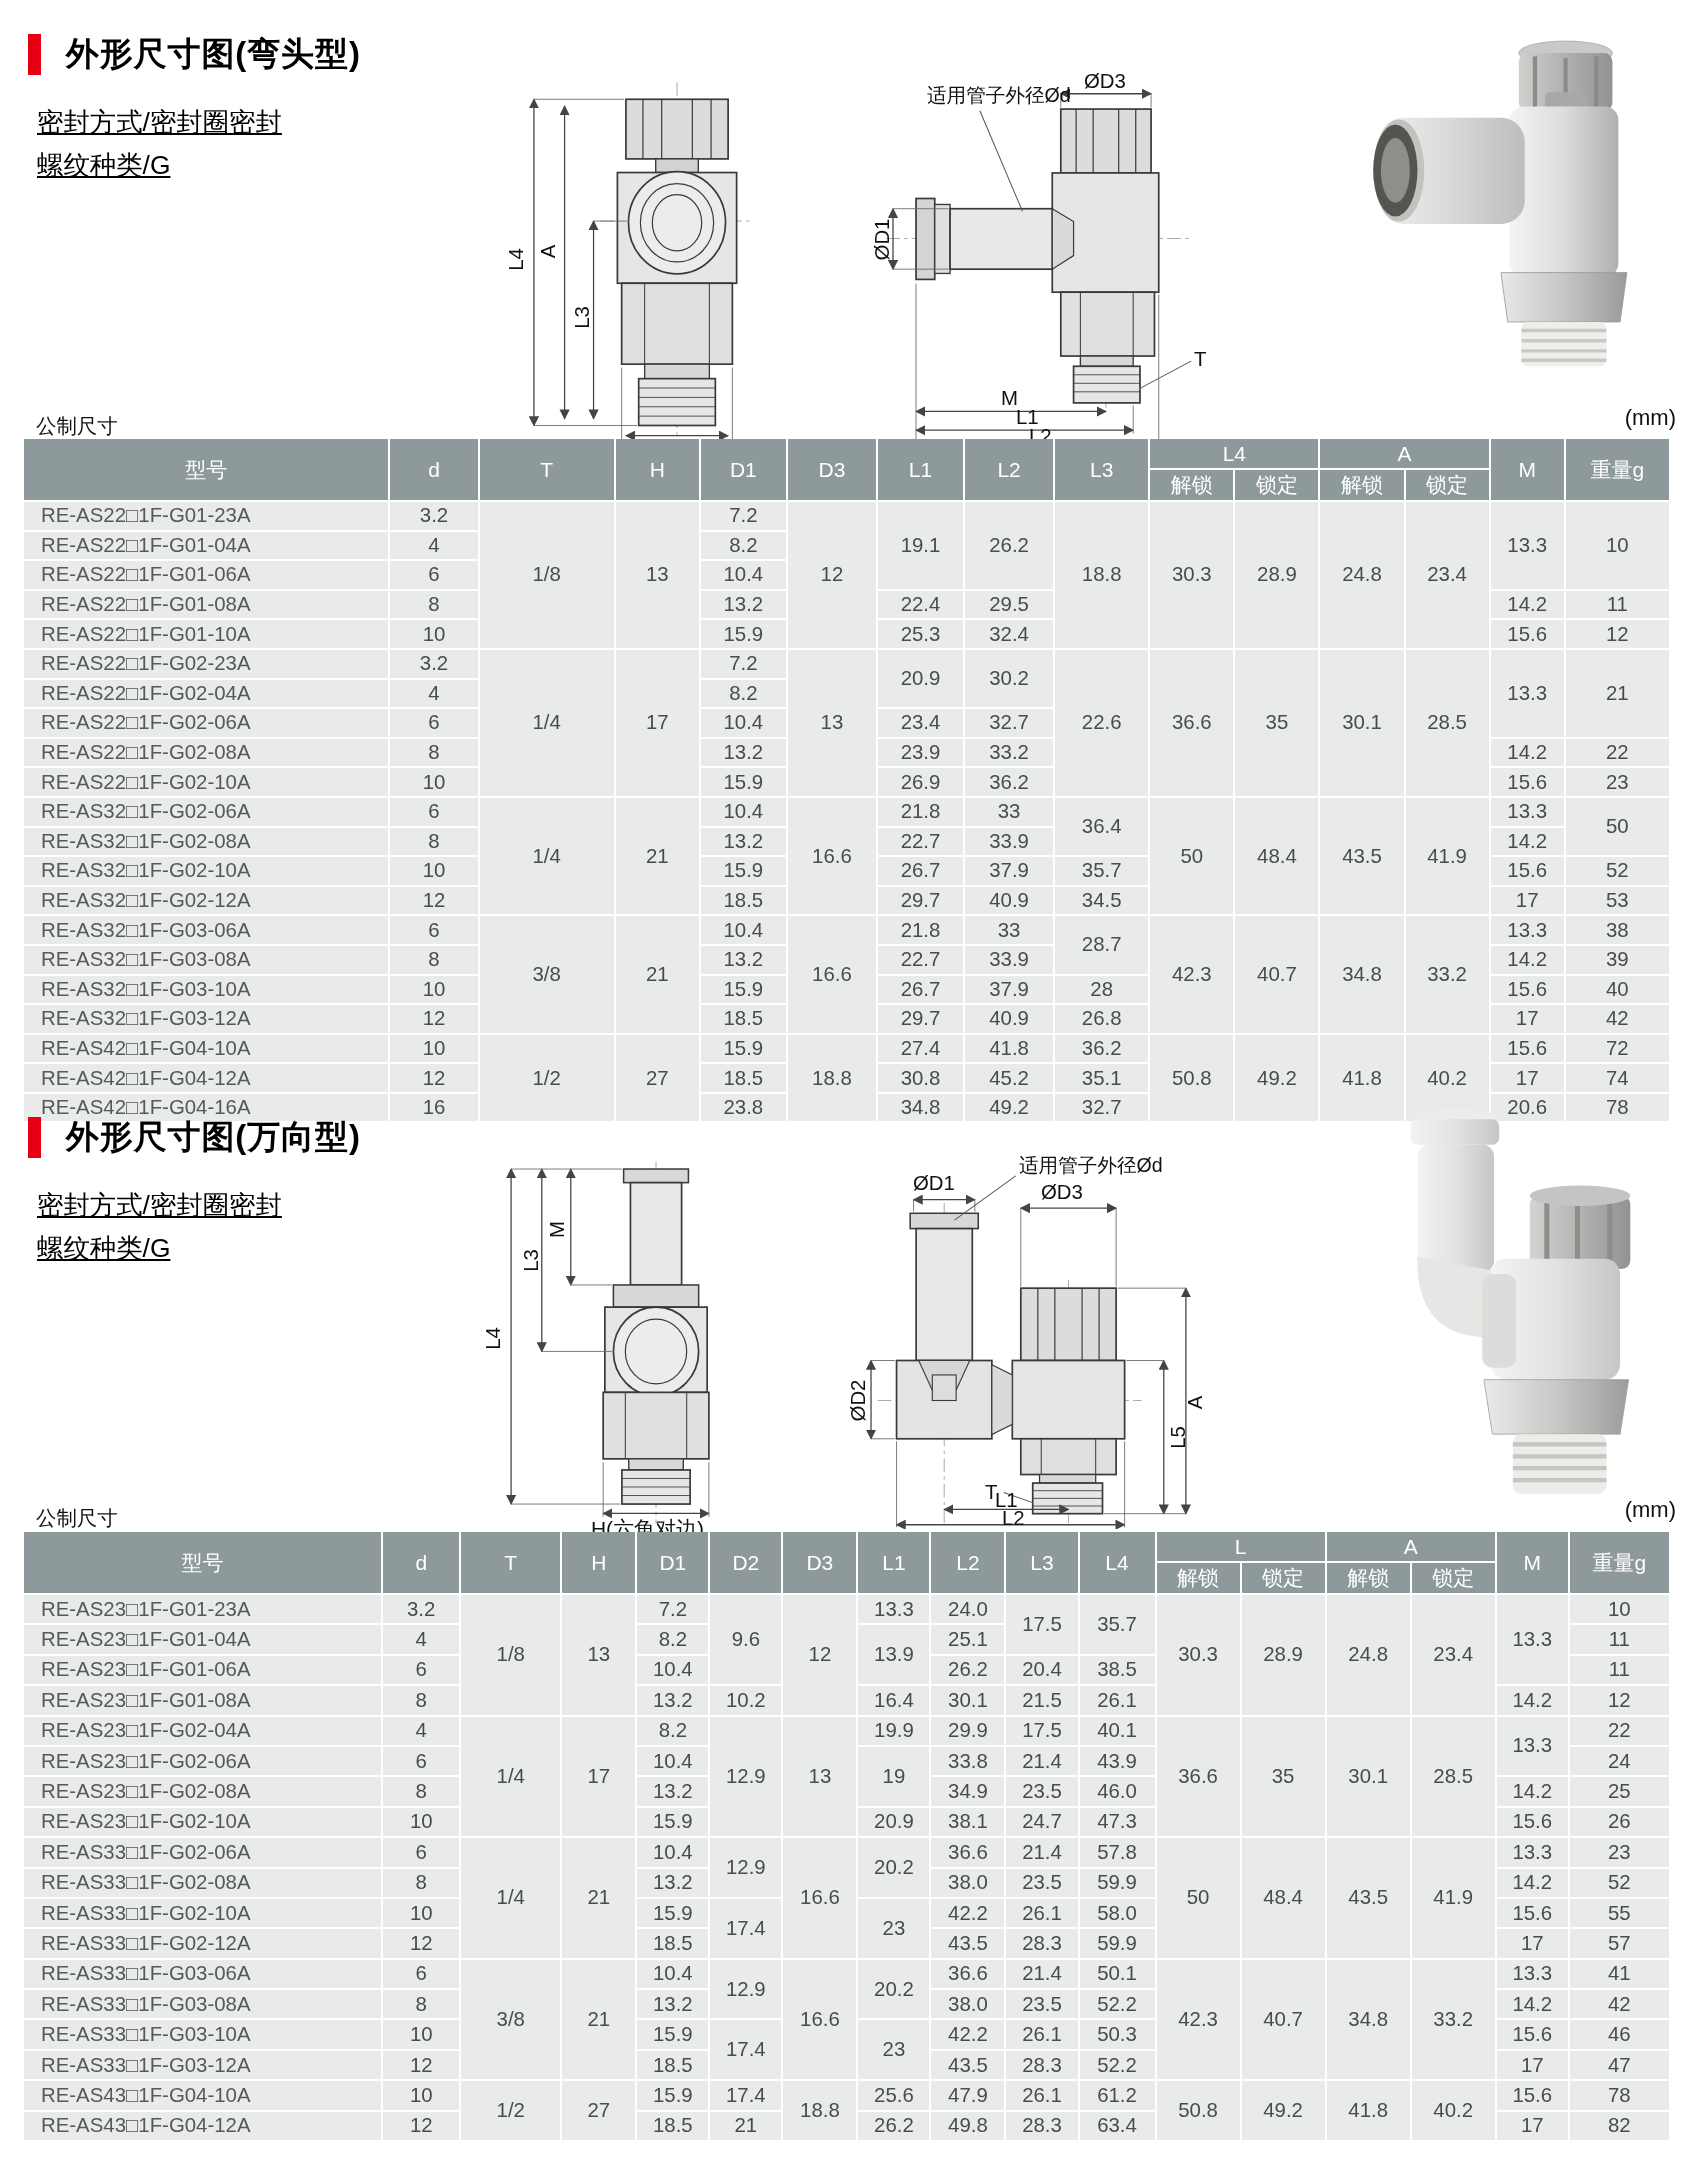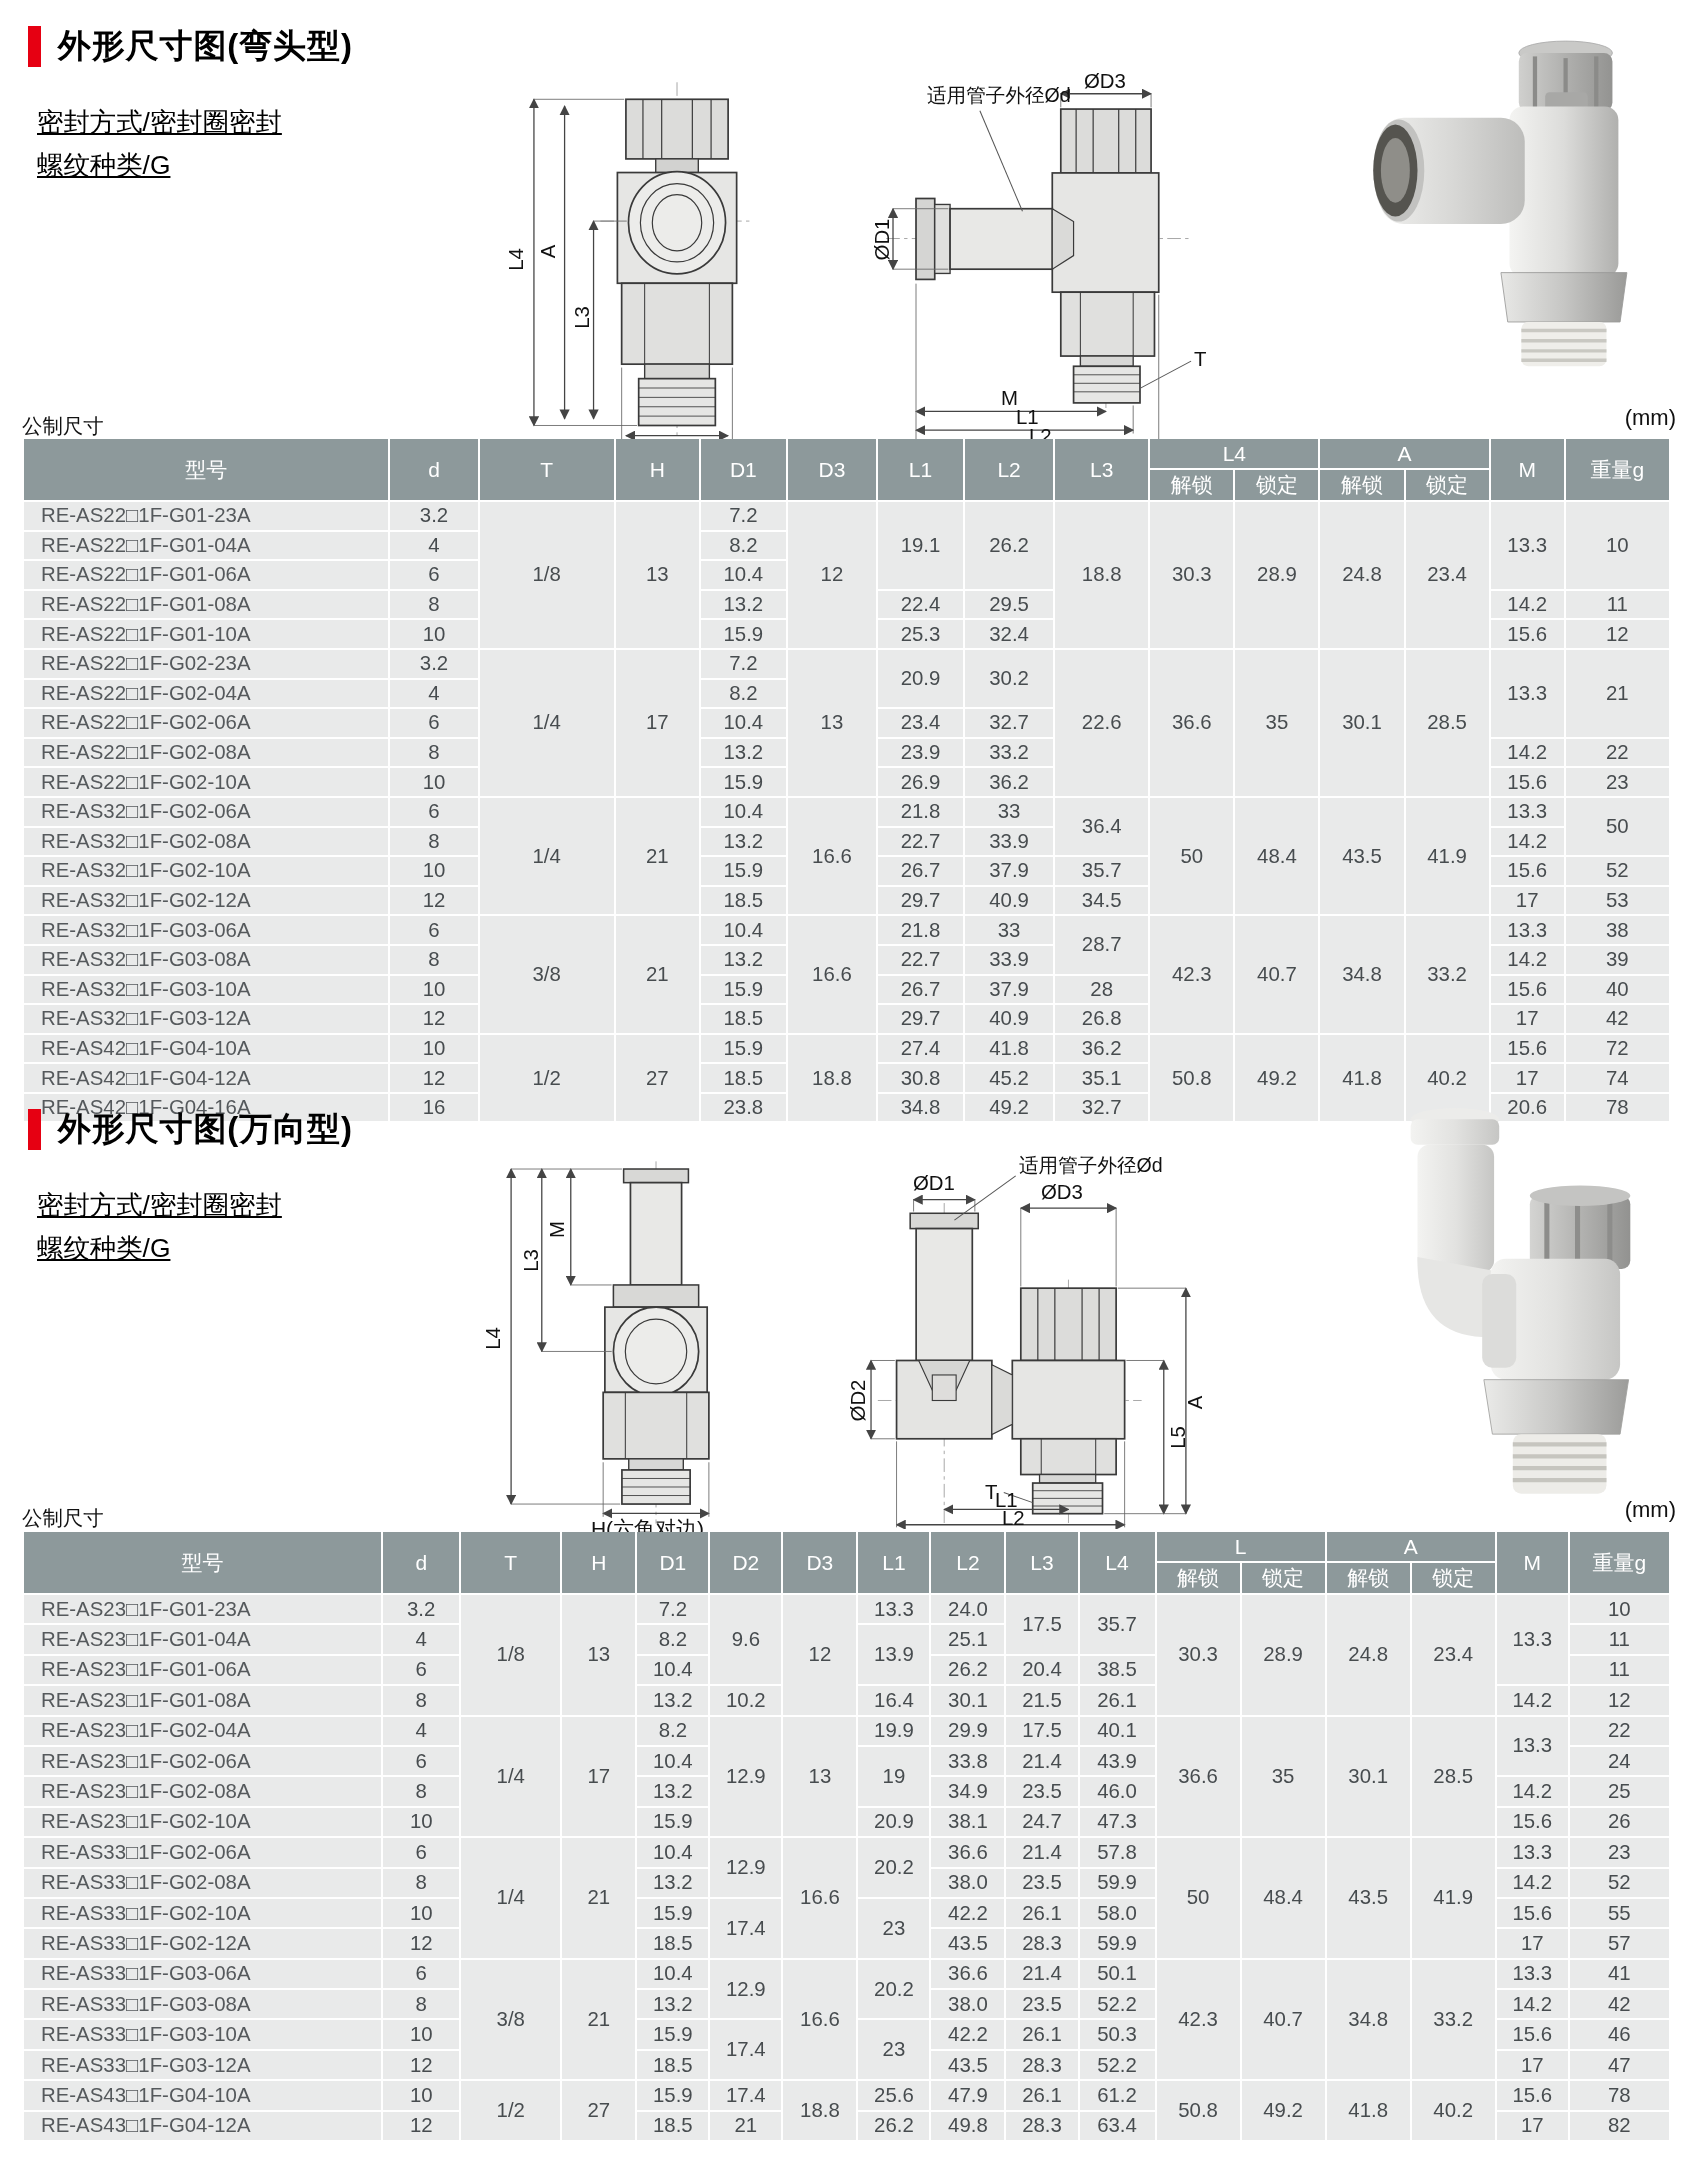--- a/index.html
+++ b/index.html
@@ -1,23 +1,23 @@
 <!DOCTYPE html>
 <html style="font-size:13.6px"><head>
 <meta charset="utf-8">
 <style>
   html,body{margin:0;padding:0;background:#fff;}
   .page{position:relative;width:1704px;height:2171px;background:#fff;overflow:hidden;
         font-family:"Liberation Sans","DejaVu Sans",sans-serif;color:#222;}
   
   .sec-title{position:absolute;left:28px;display:flex;align-items:center;}
   .redbar{width:12.8px;height:41px;background:#e60012;margin-right:17px;}
-  .sec-title h2{margin:0;font-size:33px;font-weight:bold;color:#000;letter-spacing:0.9px;}
+  .sec-title h2{margin:8px;font-size:33px;font-weight:bold;color:#000;letter-spacing:0.9px;}
   .seal{position:absolute;left:37px;font-size:26.4px;color:#000;line-height:43px;text-decoration:underline;}
-  .metric{position:absolute;left:22px;font-size:20.4px;color:#111;}
+  .metric{position:absolute;left:36px;font-size:20.4px;color:#111;}
   .unit{position:absolute;right:28px;font-size:22px;color:#111;}
   
   table.dim{position:absolute;left:24px;border-collapse:separate;border-spacing:0;
             table-layout:fixed;width:1647px;}
   table.dim th{background:#8d999b;color:#fff;font-weight:normal;font-size:21px;
                border-right:2.6px solid #fff;border-bottom:2.6px solid #fff;text-align:center;}
   table.dim tr:first-child th{height:27px;}
   table.dim th.sub{height:22px;}
   table.dim td{background:#e9eaea;color:#474c4f;font-size:20.4px;text-align:center;
                border-right:2.6px solid #fff;border-bottom:2.6px solid #fff;

